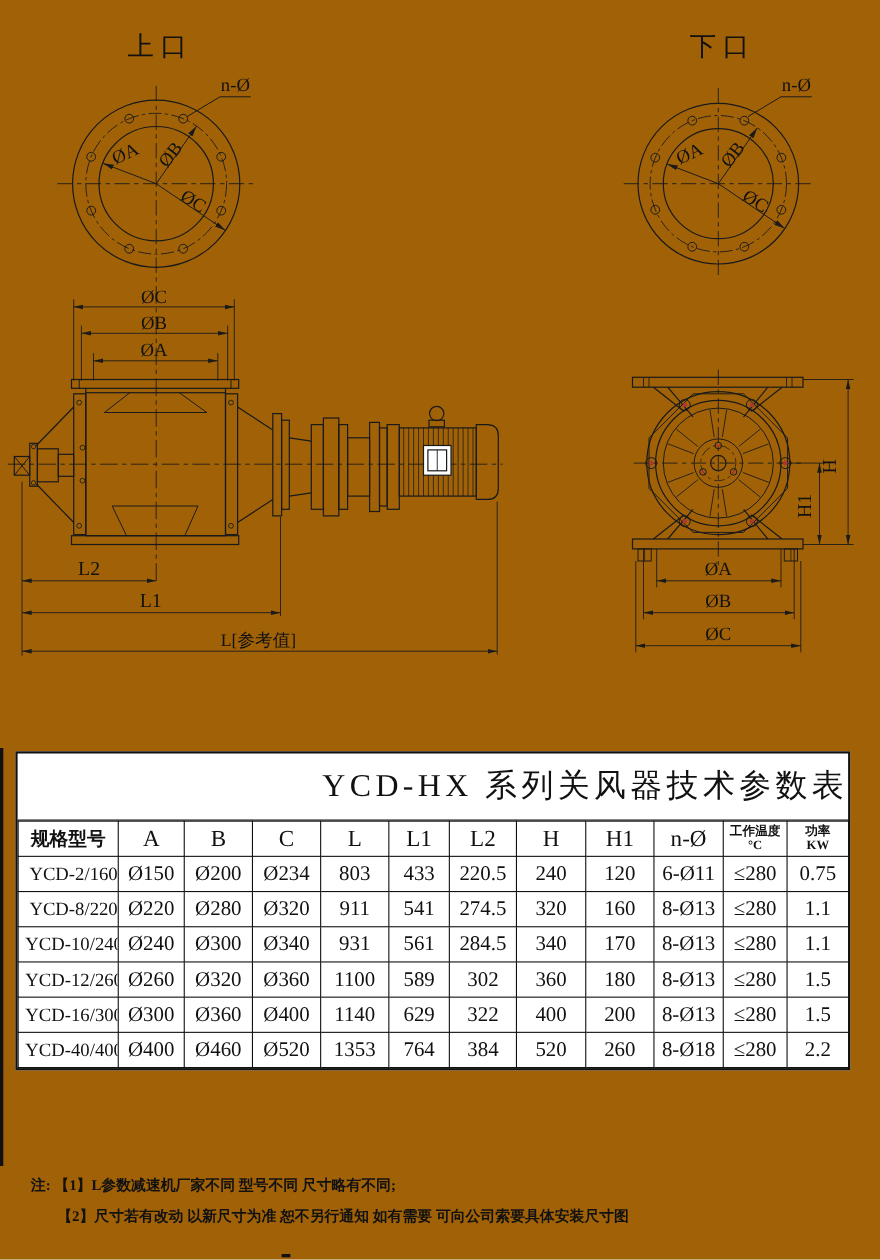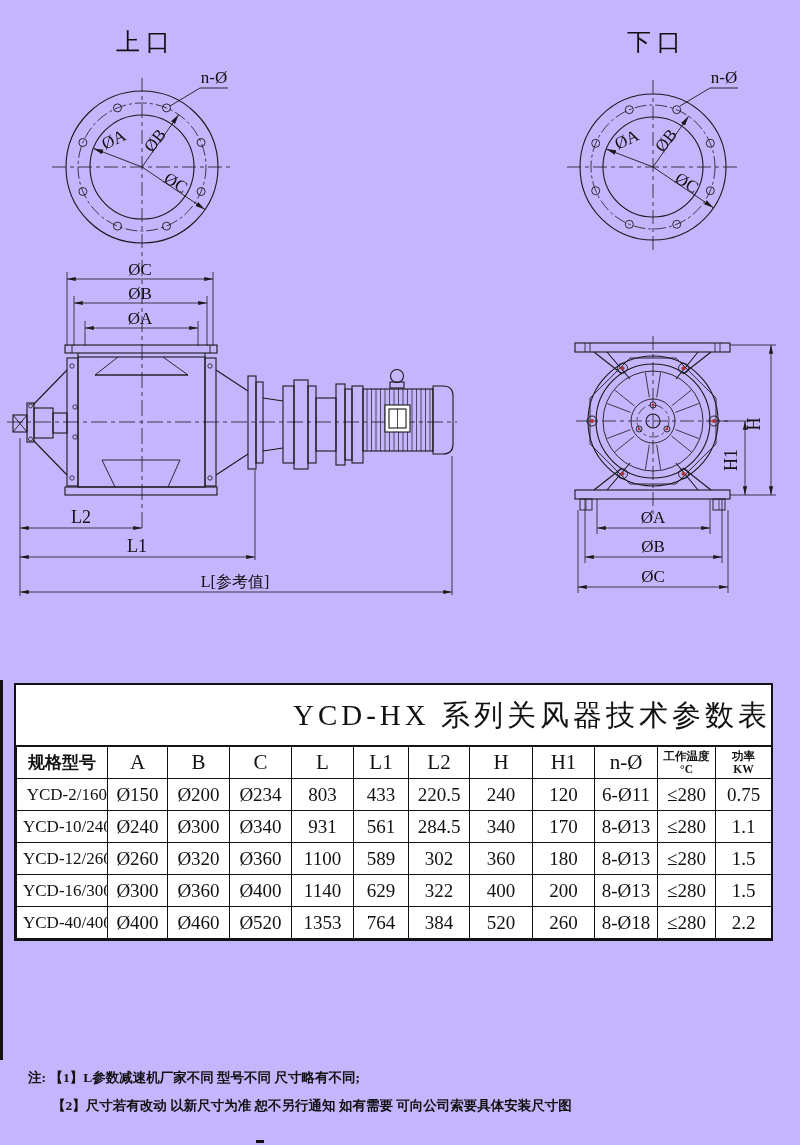--- a/index.html
+++ b/index.html
@@ -1,16 +1,16 @@
 <!DOCTYPE html>
 <html><head>
 <meta charset="utf-8">
 <style>
   html,body{margin:0;padding:0;background:#e8e8e8;}
-  #stage{position:relative;width:800px;height:1145px;background:#c4b5fd;margin:0 auto;
+  #stage{position:relative;width:800px;height:1145px;background:#a16207;margin:0 auto;
          font-family:"Liberation Serif",serif;color:#111;overflow:hidden;}
   svg{position:absolute;overflow:visible;}
   .dim-text{font-family:"Liberation Serif",serif;fill:#111;}
   .cn-title{font-family:"Liberation Serif",serif;fill:#111;}
 
   
   .param-table{position:absolute;left:14px;top:683px;width:759px;border:2px solid #111;
                background:#fff;box-sizing:border-box;}
   .table-title{height:60px;line-height:60px;text-align:right;font-size:29px;
                letter-spacing:4px;border-bottom:1.5px solid #111;white-space:nowrap;}
@@ -368,20 +368,34 @@
             <td>803</td>
             <td>433</td>
             <td>220.5</td>
             <td>240</td>
             <td>120</td>
             <td>6-Ø11</td>
             <td>≤280</td>
             <td>0.75</td>
           </tr>
           <tr>
+            <td class="model-cell">YCD-8/220</td>
+            <td>Ø220</td>
+            <td>Ø280</td>
+            <td>Ø320</td>
+            <td>911</td>
+            <td>541</td>
+            <td>274.5</td>
+            <td>320</td>
+            <td>160</td>
+            <td>8-Ø13</td>
+            <td>≤280</td>
+            <td>1.1</td>
+          </tr>
+          <tr>
             <td class="model-cell">YCD-10/240</td>
             <td>Ø240</td>
             <td>Ø300</td>
             <td>Ø340</td>
             <td>931</td>
             <td>561</td>
             <td>284.5</td>
             <td>340</td>
             <td>170</td>
             <td>8-Ø13</td>

